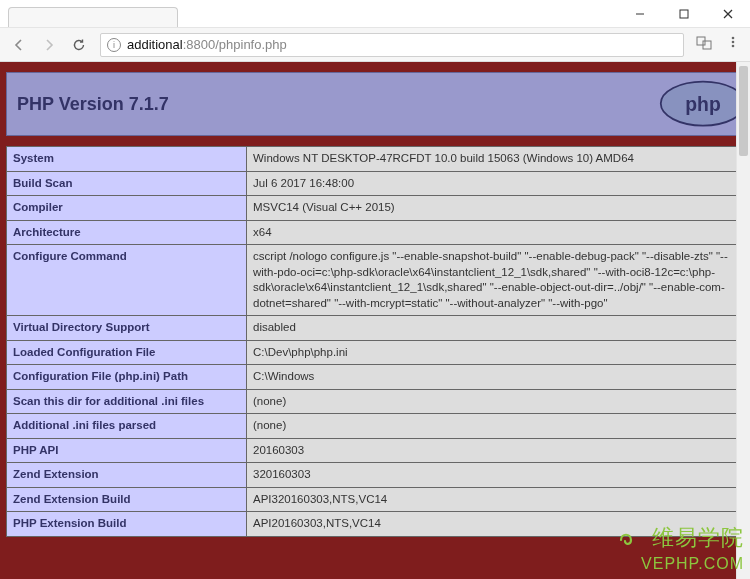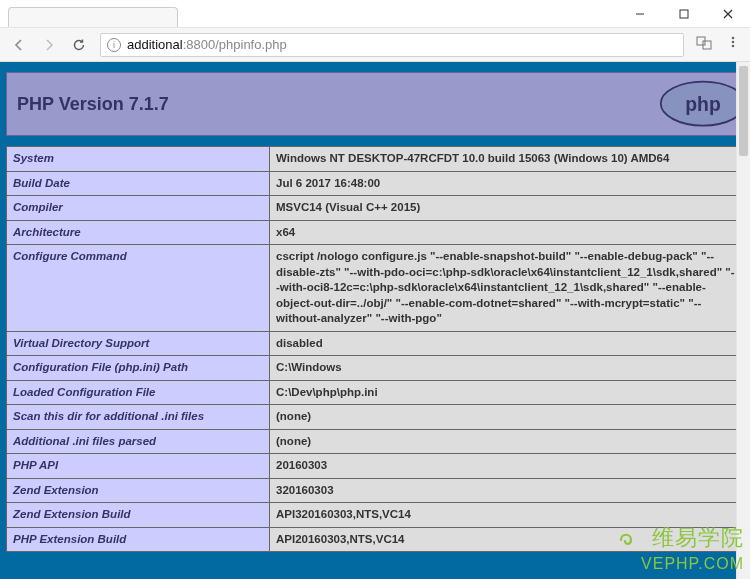--- a/index.html
+++ b/index.html
@@ -15,31 +15,31 @@
   .addrbar { height: 34px; display: flex; align-items: center; gap: 12px; padding: 0 10px; border-bottom: 1px solid #dcdcdc; background: #f6f6f6; }
   .nav-arrow { width: 18px; height: 18px; display: flex; align-items: center; justify-content: center; color: #6a6a6a; }
   .nav-arrow.disabled { color: #bdbdbd; }
   .urlbox { flex: 1; height: 24px; border: 1px solid #d0d0d0; border-radius: 2px; background: #fff; display: flex; align-items: center; padding: 0 6px; font-size: 13px; color: #333; gap: 6px; }
   .urlbox .info-icon { width: 14px; height: 14px; border: 1px solid #888; border-radius: 50%; color: #888; font-size: 9px; display:flex;align-items:center;justify-content:center; }
   .urlbox .host { color: #111; }
   .urlbox .path { color: #888; }
   .right-icons { display: flex; gap: 14px; color: #666; }
 
   
-  .viewport { height: calc(579px - 28px - 34px); overflow: hidden; background: #0369a1; padding: 10px 6px 0 6px; }
+  .viewport { height: calc(579px - 28px - 34px); overflow: hidden; background: #7f1d1d; padding: 10px 6px 0 6px; }
   .content { width: 100%; }
 
   .banner { background: #9999cc; border: 1px solid #666699; height: 64px; display: flex; align-items: center; justify-content: space-between; padding: 0 0 0 10px; }
   .banner h1 { margin: 0; font-size: 18px; font-weight: bold; color: #333366; }
   .php-logo { height: 50px; width: 88px; margin-right: -4px; }
 
   table.info { width: 100%; border-collapse: collapse; margin-top: 10px; font-size: 11.5px; line-height: 1.35; }
   table.info td { border: 1px solid #666; padding: 4px 6px; vertical-align: top; word-wrap: break-word; }
-  td.key { width: 263px; background: #ccccff; font-weight: bold; color: #333366; font-style: italic; }
-  td.val { background: #dddddd; color: #333; font-weight: bold; }
+  td.key { width: 240px; background: #ccccff; font-weight: bold; color: #333366; }
+  td.val { background: #dddddd; color: #333; }
 
   
   .watermark { position: absolute; right: 6px; bottom: 6px; text-align: right; pointer-events: none; }
   .watermark .cn { color: #8cc63f; font-size: 22px; font-weight: 500; letter-spacing: 1px; text-align: right; }
   .watermark .en { color: #8cc63f; font-size: 16px; letter-spacing: 1px; }
   .watermark .swirl { display:inline-block; vertical-align: middle; margin-right:4px; }
 
   
   .vscroll { position:absolute; top:62px; right:0; bottom:0; width:14px; background:#f1f1f1; border-left:1px solid #e5e5e5; }
   .vscroll .thumb { position:absolute; left:2px; right:2px; top:4px; height:90px; background:#c8c8c8; border-radius:2px; }
@@ -126,46 +126,46 @@
       </svg>
     </div>
 
     <table class="info">
       <tbody id="info-body">
           <tr>
             <td class="key">System</td>
             <td class="val">Windows NT DESKTOP-47RCFDT 10.0 build 15063 (Windows 10) AMD64</td>
           </tr>
           <tr>
-            <td class="key">Build Date</td>
+            <td class="key">Build Scan</td>
             <td class="val">Jul 6 2017 16:48:00</td>
           </tr>
           <tr>
             <td class="key">Compiler</td>
             <td class="val">MSVC14 (Visual C++ 2015)</td>
           </tr>
           <tr>
             <td class="key">Architecture</td>
             <td class="val">x64</td>
           </tr>
           <tr>
             <td class="key">Configure Command</td>
             <td class="val">cscript /nologo configure.js "--enable-snapshot-build" "--enable-debug-pack" "--disable-zts" "--with-pdo-oci=c:\php-sdk\oracle\x64\instantclient_12_1\sdk,shared" "--with-oci8-12c=c:\php-sdk\oracle\x64\instantclient_12_1\sdk,shared" "--enable-object-out-dir=../obj/" "--enable-com-dotnet=shared" "--with-mcrypt=static" "--without-analyzer" "--with-pgo"</td>
           </tr>
           <tr>
             <td class="key">Virtual Directory Support</td>
             <td class="val">disabled</td>
           </tr>
           <tr>
+            <td class="key">Loaded Configuration File</td>
+            <td class="val">C:\Dev\php\php.ini</td>
+          </tr>
+          <tr>
             <td class="key">Configuration File (php.ini) Path</td>
             <td class="val">C:\Windows</td>
-          </tr>
-          <tr>
-            <td class="key">Loaded Configuration File</td>
-            <td class="val">C:\Dev\php\php.ini</td>
           </tr>
           <tr>
             <td class="key">Scan this dir for additional .ini files</td>
             <td class="val">(none)</td>
           </tr>
           <tr>
             <td class="key">Additional .ini files parsed</td>
             <td class="val">(none)</td>
           </tr>
           <tr>

